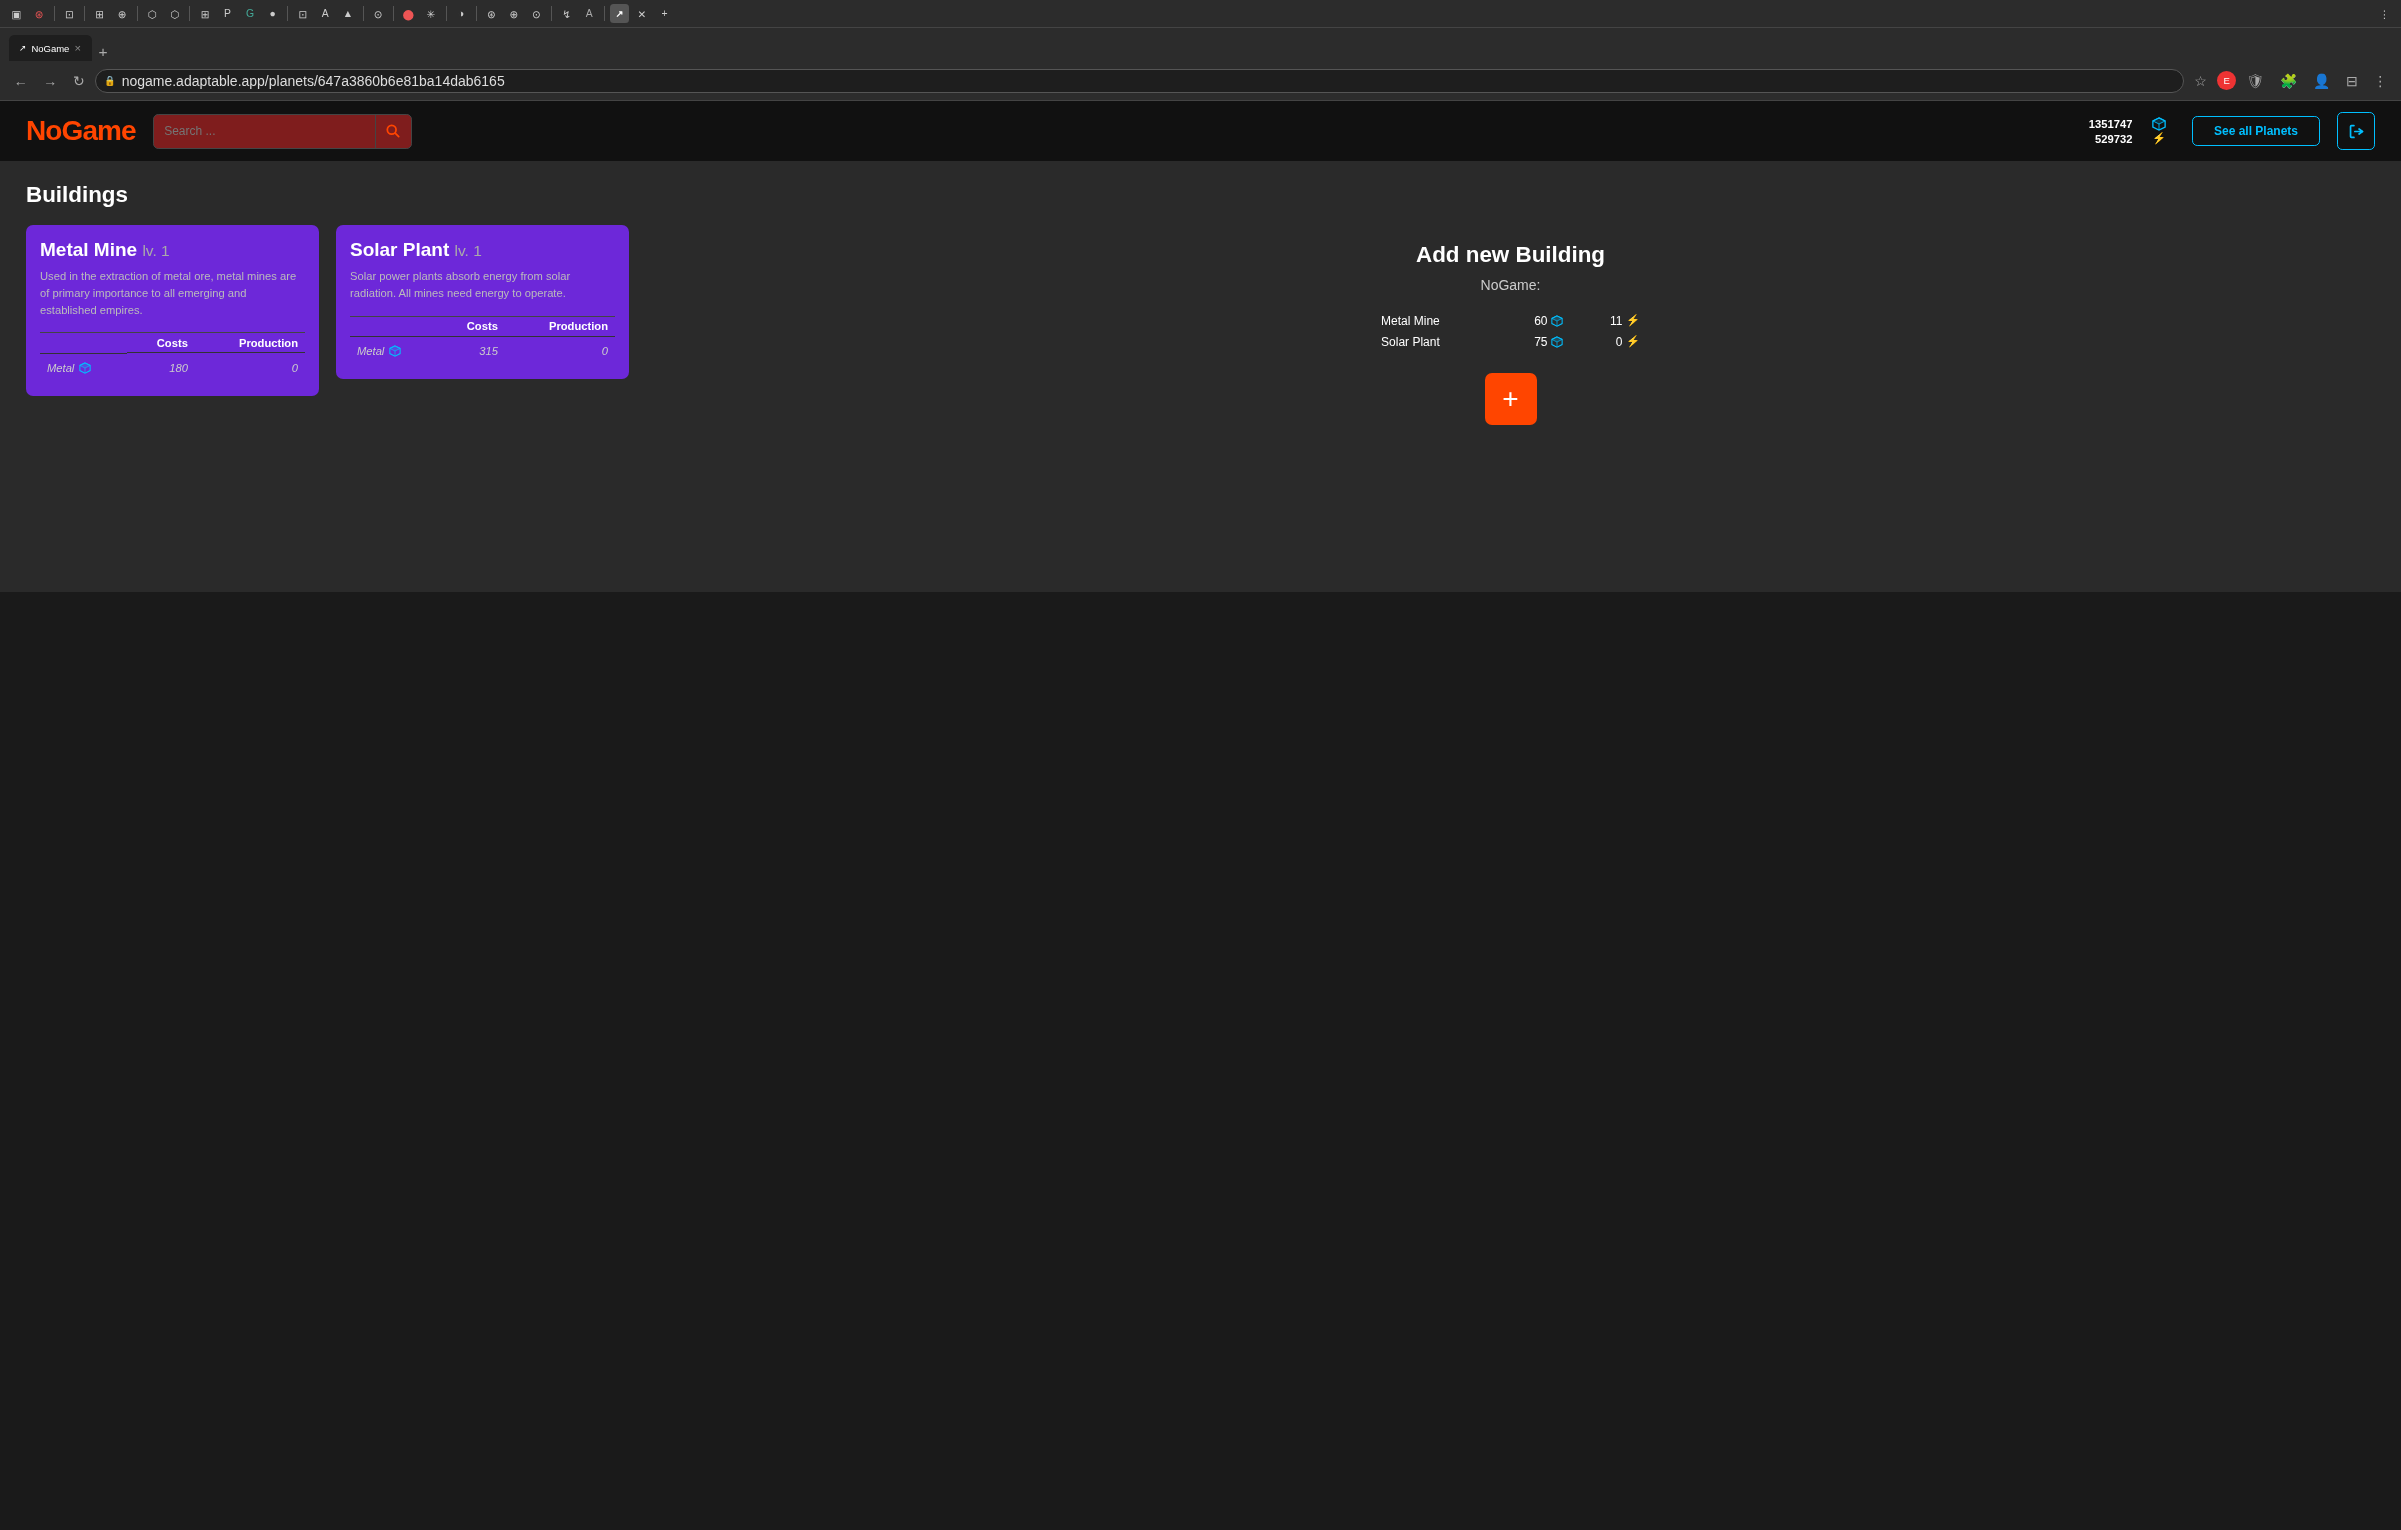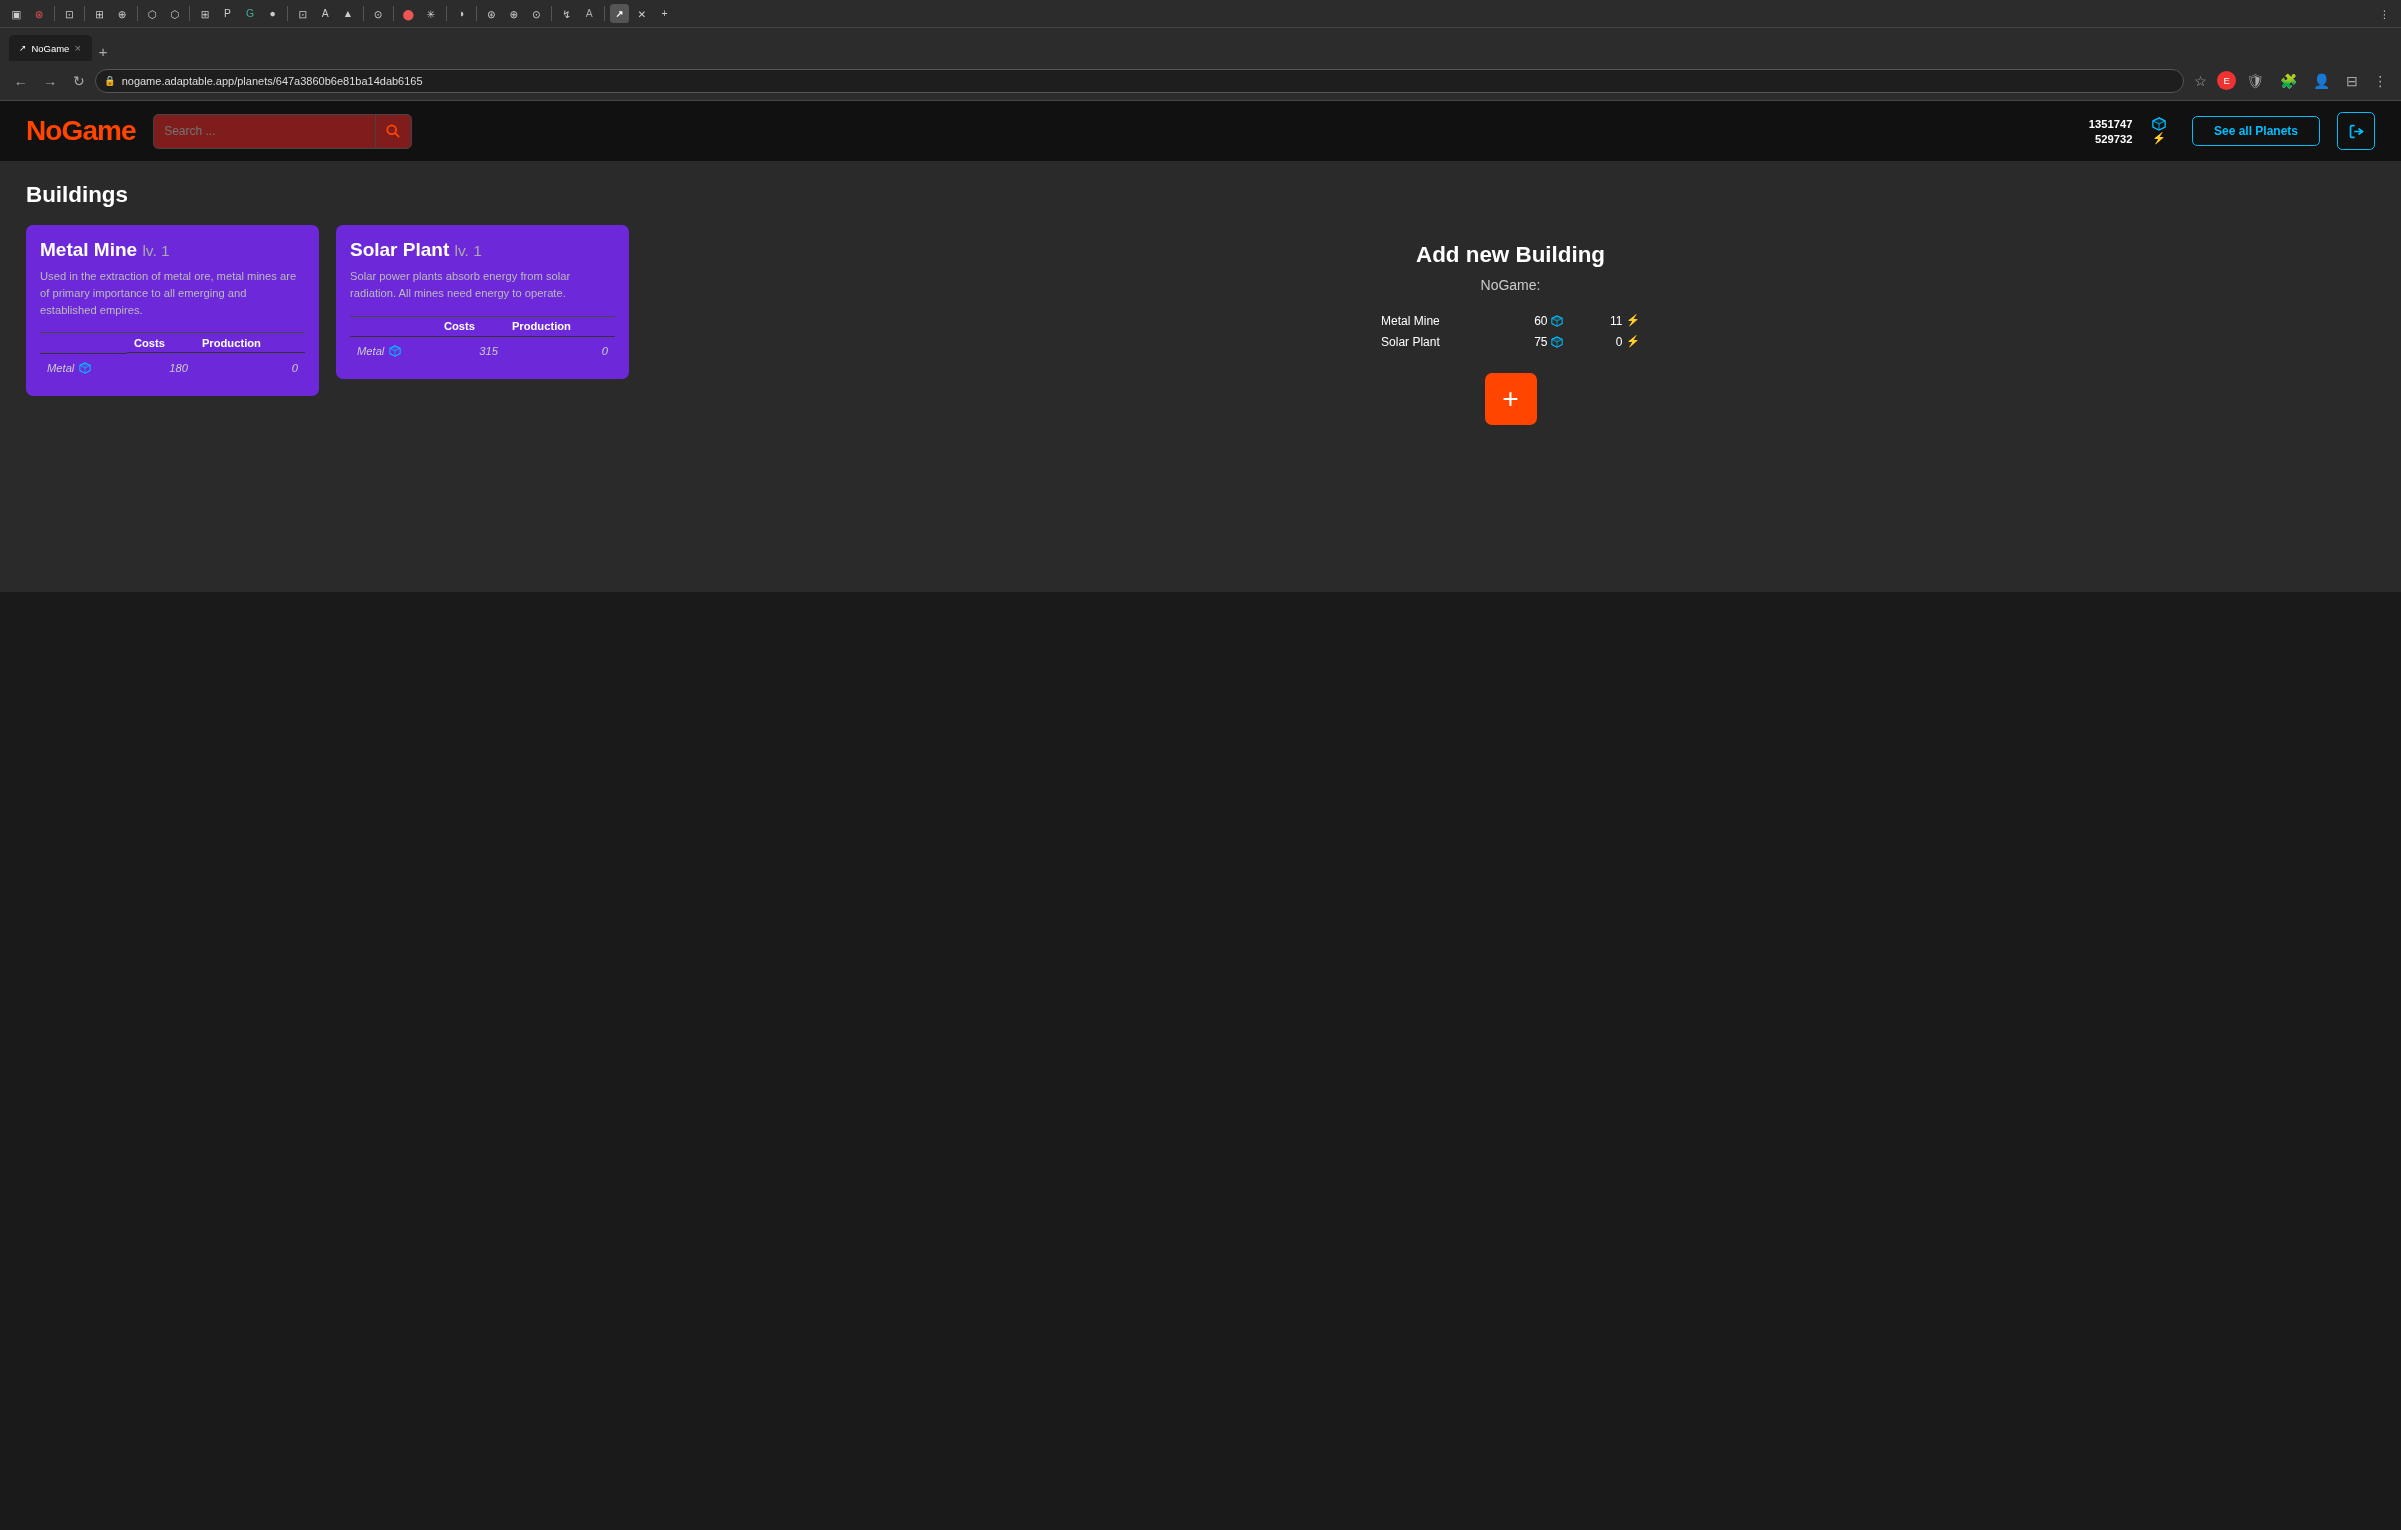--- a/index.html
+++ b/index.html
@@ -314,21 +314,21 @@
       margin-bottom: 14px;
     }
     .card-table {
       width: 100%;
       border-collapse: collapse;
       font-size: 11.2px;
     }
     .card-table th {
       color: #fff;
       font-weight: 700;
-      text-align: left;
+      text-align: right;
       padding: 3.5px 7px;
       border-top: 0.9px solid #444;
     }
     .card-table th:first-child { text-align: left; }
     .card-table td {
       color: #ccc;
       text-align: right;
       padding: 8px 7px;
       border-top: 0.9px solid #333;
       font-style: italic;
@@ -443,21 +443,21 @@
     </div>
     <span class="tab-add">+</span>
   </div>
 
   <div class="browser-toolbar">
     <button class="nav-btn">←</button>
     <button class="nav-btn">→</button>
     <button class="nav-btn">↻</button>
     <div class="url-bar">
       <span class="lock-icon">🔒</span>
-      <span style="font-size:11px; color:#ddd;">nogame.adaptable.app/planets/647a3860b6e81ba14dab6165</span>
+      <span style="font-size:14px; color:#ddd;">nogame.adaptable.app/planets/647a3860b6e81ba14dab6165</span>
     </div>
     <button class="nav-btn">☆</button>
     <button class="nav-btn" style="background:#e33; color:#fff; border-radius:50%; width:19px; height:19px; display:flex; align-items:center; justify-content:center; font-size:9.5px;">E</button>
     <button class="nav-btn">🛡</button>
     <button class="nav-btn">🧩</button>
     <button class="nav-btn">👤</button>
     <button class="nav-btn">⊟</button>
     <button class="nav-btn">⋮</button>
   </div>
 </div>

